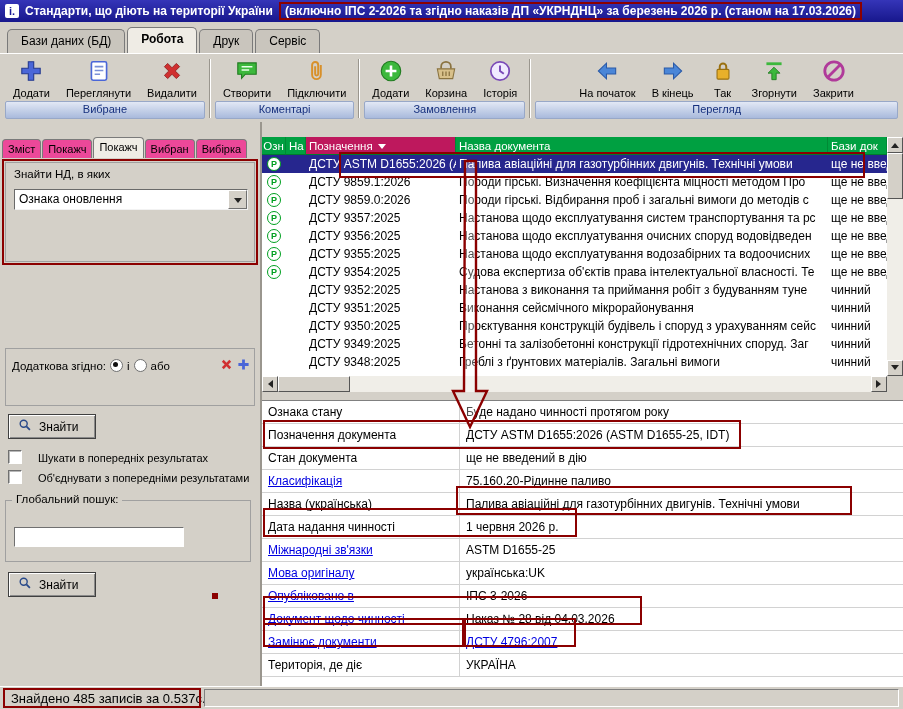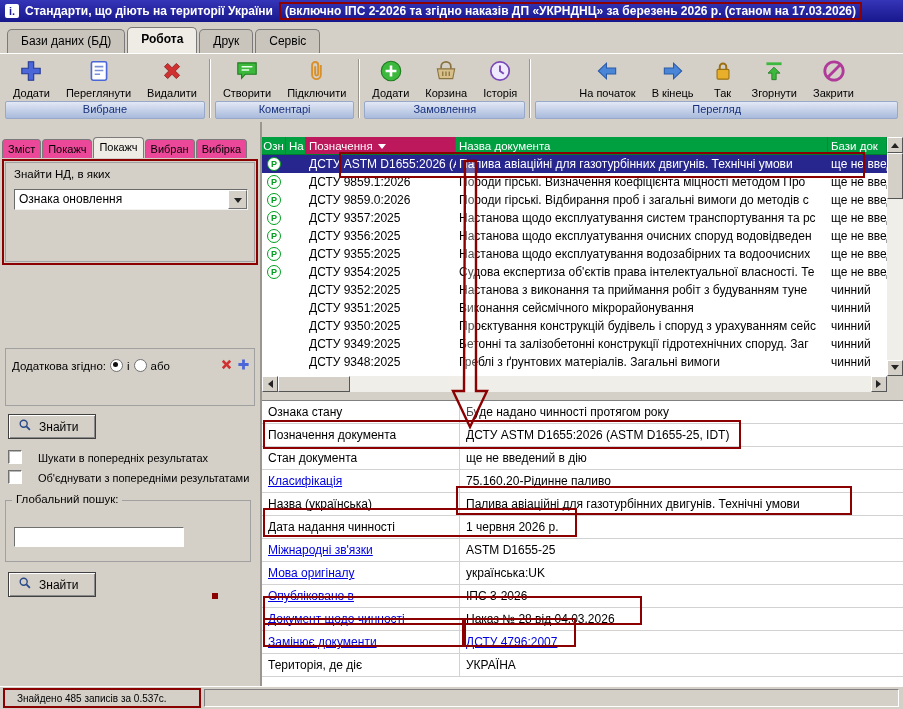--- a/index.html
+++ b/index.html
@@ -116,22 +116,22 @@
     border-top:1px solid #808080;overflow:hidden;}
   .drow{display:flex;height:22px;border-bottom:1px solid #d2d2d2;align-items:stretch;}
   .dlabel{width:198px;box-sizing:border-box;border-right:1px solid #d2d2d2;
     display:flex;align-items:center;padding:0 6px;overflow:hidden;white-space:nowrap;}
   .dvalue{flex:1;display:flex;align-items:center;padding:0 6px;overflow:hidden;white-space:nowrap;}
   .dlink{color:#0000e0;text-decoration:underline;}
 
   
   .statusbar{position:absolute;left:0;bottom:0;width:100%;height:23px;box-sizing:border-box;
     background:#d4d0c8;border-top:1px solid #fff;display:flex;gap:4px;padding:2px 4px;}
-  .scell{border:1px solid;border-color:#808080 #fff #fff #808080;padding:1px 12px;
-    font-size:10px;display:flex;align-items:center;box-sizing:border-box;white-space:nowrap;}
+  .scell{border:1px solid;border-color:#808080 #fff #fff #808080;padding:1px 6px;
+    font-size:13px;display:flex;align-items:center;box-sizing:border-box;white-space:nowrap;}
   .scell1{width:196px;outline:2px solid #8b0000;outline-offset:-1px;}
   .scell2{flex:1;}
 
   
   .anno{position:absolute;border:2px solid #8b0000;pointer-events:none;z-index:60;}
   .annodot{position:absolute;width:6px;height:6px;background:#8b0000;z-index:60;pointer-events:none;}
   .arrowsvg{position:absolute;left:0;top:0;width:903px;height:709px;z-index:55;pointer-events:none;}
 </style>
 </head>
 <body>

